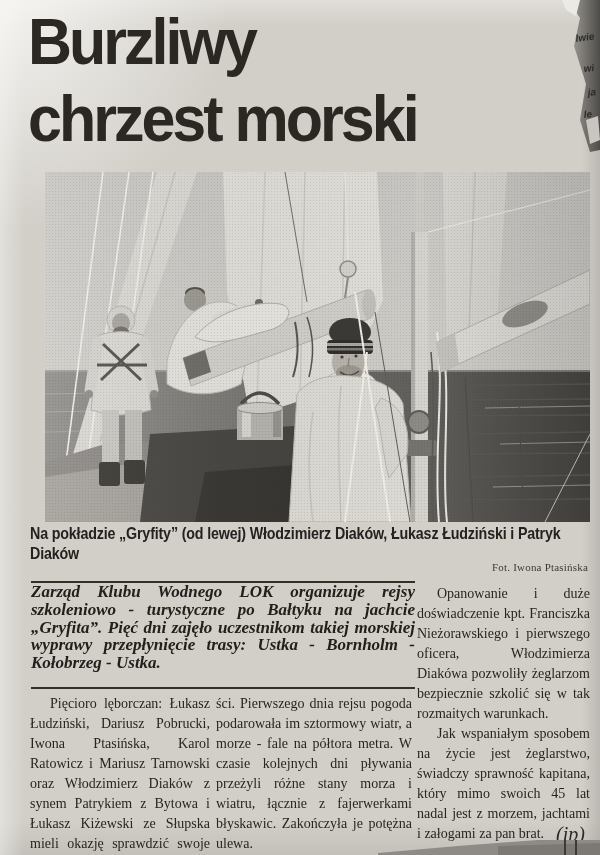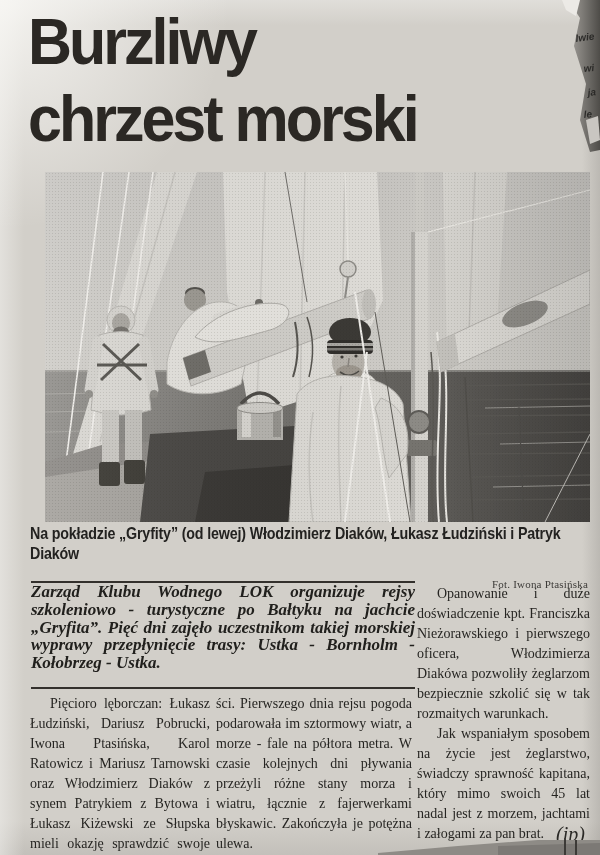--- a/index.html
+++ b/index.html
@@ -28,21 +28,21 @@
   .photo-frame { position:absolute; left:45px; top:172px; width:545px; height:350px; }
   .photo-frame svg { display:block; width:100%; height:100%; }
   .caption {
     position:absolute; left:30px; top:524px; width:665px;
     font-family:"Liberation Sans", sans-serif; font-weight:bold;
     font-size:17px; line-height:20px; color:#232220;
     transform:scaleX(0.84); transform-origin:top left; letter-spacing:-0.2px;
   }
   .credit {
     position:absolute; right:12px; top:561px;
-    font-size:11px; color:#3d3b38; letter-spacing:0.2px;margin-top:17px;
+    font-size:11px; color:#3d3b38; letter-spacing:0.2px;
   }
   .lede {
     position:absolute; left:31px; top:581px; width:384px;
     border-top:2.5px solid #33302c; 
     font-weight:bold; font-style:italic; font-size:17px; line-height:17.8px;
     text-align:justify; color:#21201d;
   }
   .lede p { margin:0; }
   .rule-bottom { position:absolute; left:31px; top:687px; width:384px; height:2px; background:#33302c; }
   .bodycol {

